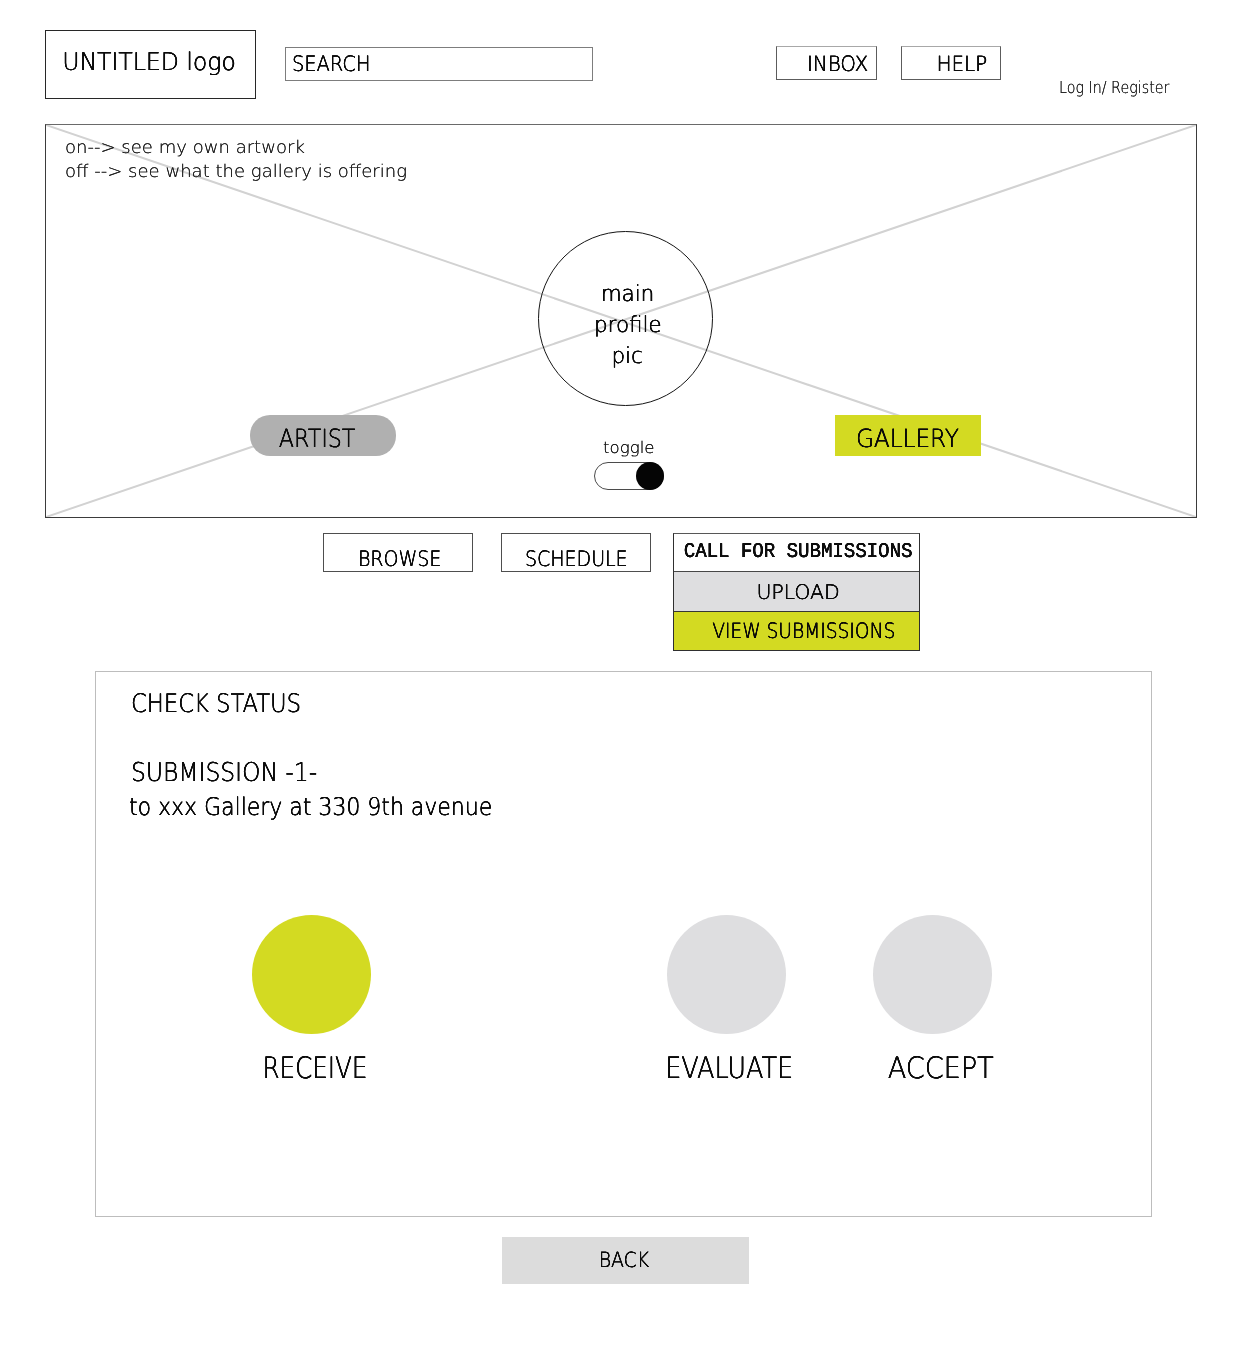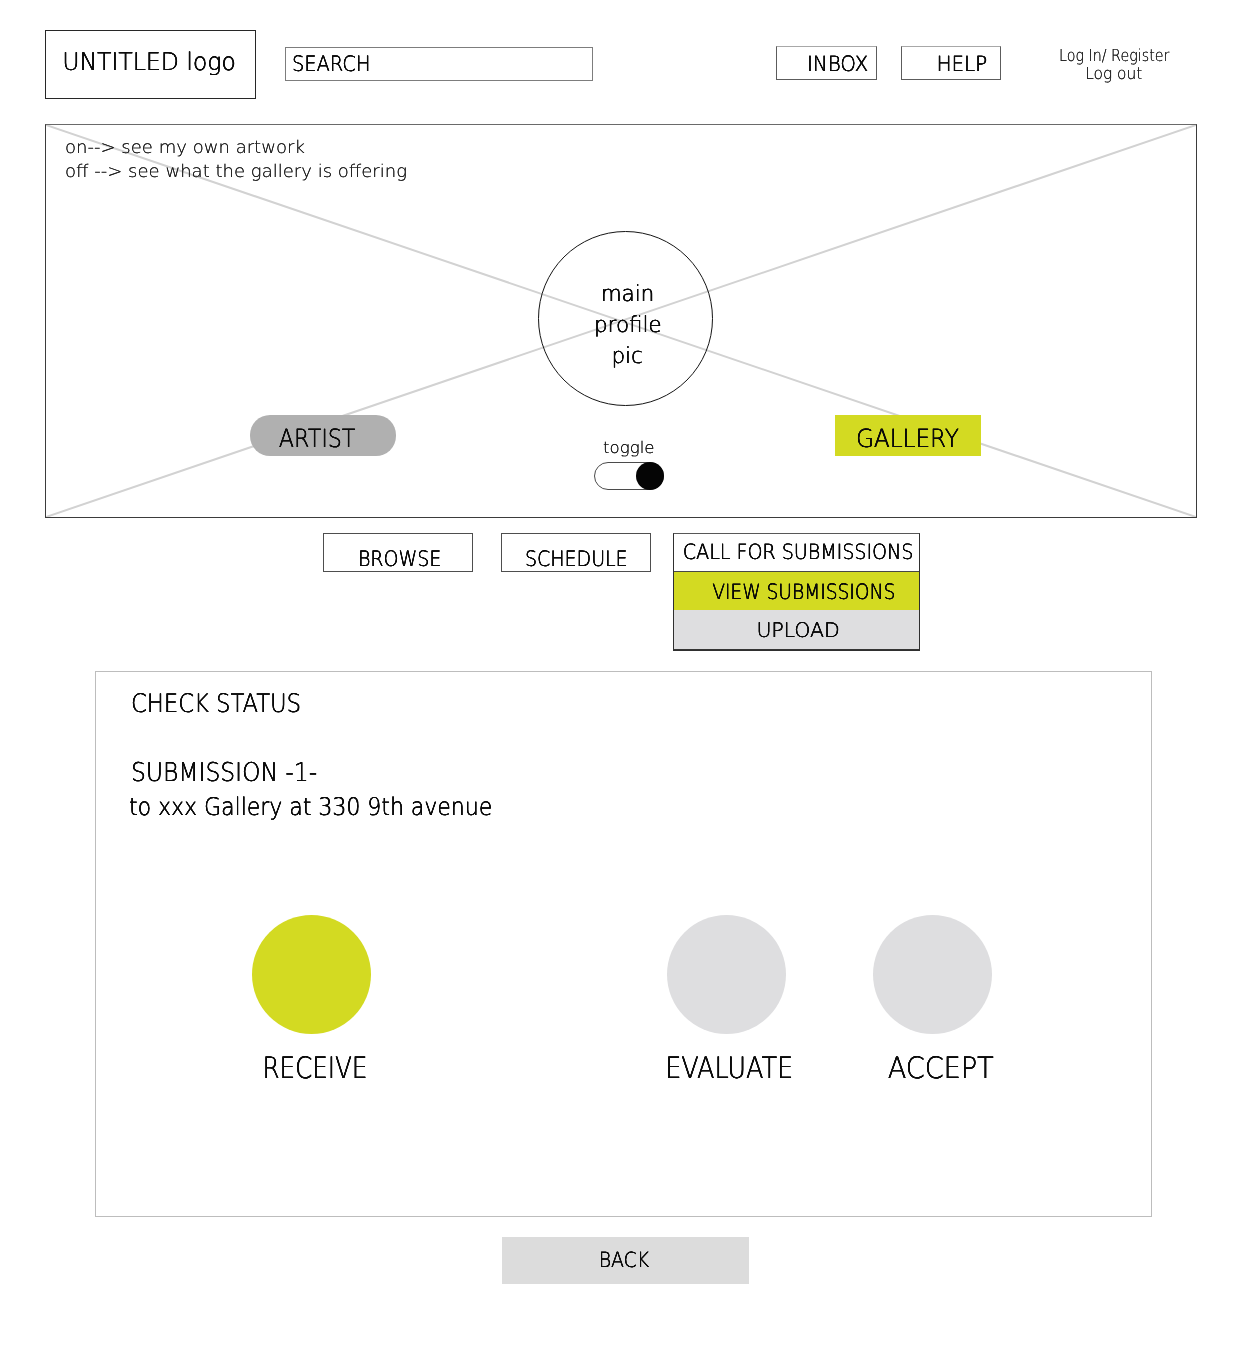--- a/index.html
+++ b/index.html
@@ -30,21 +30,21 @@
 
   .hdr-btn{position:absolute;height:34px;border:1px solid #5c5c5c;border-top-color:#a8a8a8;box-sizing:border-box;
      display:flex;align-items:center;justify-content:center;background:#fff;padding-left:22px;}
   #inbox-btn{left:776px;top:46px;width:101px;}
   #help-btn{left:901px;top:46px;width:100px;}
   .hdr-btn .t{font-size:21.1px;--sx:0.94;}
 
   #account-links{position:absolute;left:1042px;top:47px;width:144px;text-align:center;}
   #account-links .t{font-size:16.6px;--sx:0.86;text-shadow:0 0 0.12px #000;color:#262626;}
   #logout-line .t{--sx:0.93;}
-  #account-links div{line-height:18px;}
+  #account-links div{line-height:18px;margin-top:32px;}
 
   
   #hero{position:absolute;left:45px;top:124px;width:1152px;height:394px;
      border:1px solid #3b3b3b;border-top-color:#6a6a6a;box-sizing:border-box;background:#fff;}
   #hero-x{position:absolute;left:0;top:0;}
   #hero-note{position:absolute;left:19px;top:10.5px;}
   #hero-note div{line-height:24.6px;}
   #hero-note .t{font-size:17.5px;--sx:1.031;text-shadow:0 0 0.1px #000;color:#242424;}
 
   #profile-circle{position:absolute;left:492px;top:106px;padding-top:16px;width:175px;height:175px;
@@ -69,21 +69,21 @@
   
   .nav-btn{position:absolute;height:39px;border:1px solid #4e4e4e;box-sizing:border-box;background:#fff;
      display:flex;align-items:flex-end;justify-content:center;}
   #browse-btn{left:323px;top:532.5px;width:150px;}
   #browse-btn .t{font-size:21.2px;--sx:0.895;position:relative;left:2px;}
   #schedule-btn{left:501px;top:532.5px;width:150px;}
   #schedule-btn .t{font-size:21.2px;--sx:0.895;}
 
   #cfs{position:absolute;left:672.8px;top:532.5px;width:247px;border:1px solid #2f2f2f;border-top-color:#575757;box-sizing:border-box;}
   .cfs-row{display:flex;align-items:center;justify-content:center;box-sizing:border-box;}
-  #cfs-head{height:38.5px;background:#fff;border-bottom:1px solid #474747;}
+  #cfs-head{height:38.5px;background:#fff;border-bottom:1px solid #474747;font-family:Liberation Mono, monospace;}
   #cfs-head .t{font-size:21px;--sx:0.907;position:relative;left:2px;}
   #cfs-upload{height:39.5px;background:#dedee0;border-bottom:1px solid #353535;padding-top:2px;}
   #cfs-upload .t{font-size:20.1px;--sx:1.015;position:relative;left:2px;}
   #cfs-view{height:38px;background:#d3da22;}
   #cfs-view .t{font-size:21.1px;--sx:0.883;position:relative;left:7px;}
 
   
   #panel{position:absolute;left:95px;top:671px;width:1057px;height:546px;
      border:1px solid #bdbdbd;box-sizing:border-box;background:#fff;padding-left:36px;}
   #panel-title{position:absolute;left:35px;top:17px;}
@@ -165,25 +165,25 @@
   <span class="t">BROWSE</span>
 </div>
 <div id="schedule-btn" class="nav-btn">
   <span class="t">SCHEDULE</span>
 </div>
 
 <div id="cfs">
   <div id="cfs-head" class="cfs-row">
     <span class="t">CALL FOR SUBMISSIONS</span>
   </div>
+  <div id="cfs-upload" class="cfs-row">
+    <span class="t">UPLOAD</span>
+  </div>
   <div id="cfs-view" class="cfs-row">
     <span class="t">VIEW SUBMISSIONS</span>
-  </div>
-  <div id="cfs-upload" class="cfs-row">
-    <span class="t">UPLOAD</span>
   </div>
 </div>
 
 <div id="panel">
   <div id="panel-title"><span class="t tl">CHECK STATUS</span></div>
   <div id="sub-title"><span class="t tl">SUBMISSION -1-</span></div>
   <div id="sub-sub"><span class="t tl">to xxx Gallery at 330 9th avenue</span></div>
 
   <div class="stage" style="left:156px">
     <div class="stage-dot" style="background: rgb(211, 218, 34);"></div>

